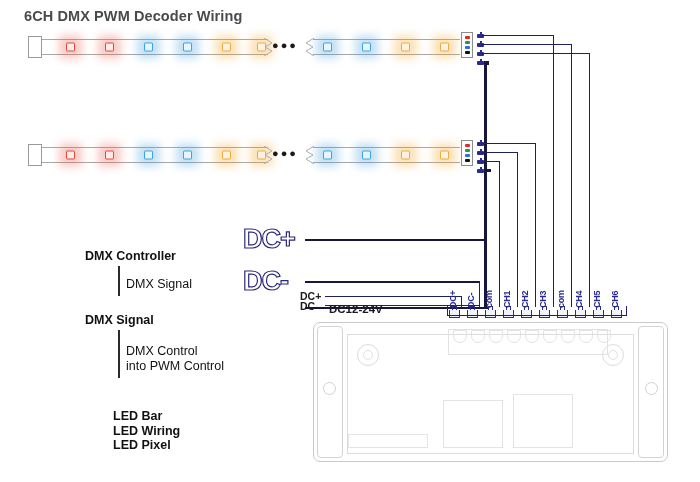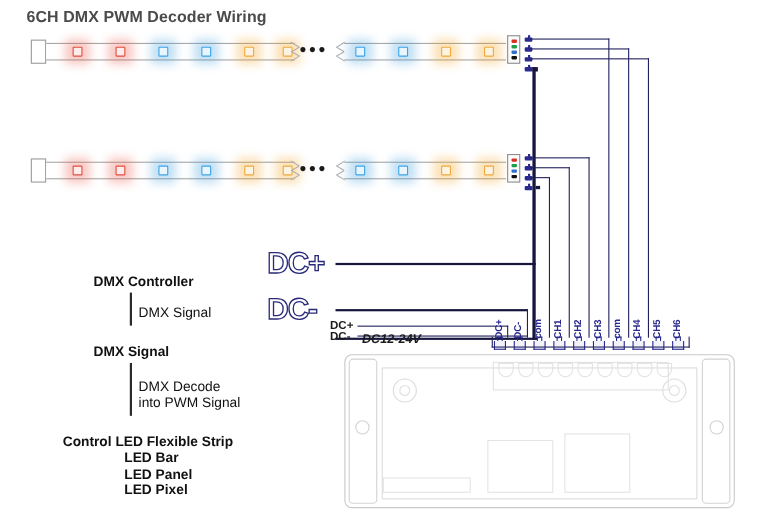--- a/index.html
+++ b/index.html
@@ -76,21 +76,21 @@
   
   .dcbig{
     position:absolute;font-size:27px;font-weight:bold;
     color:#fff;-webkit-text-stroke:1.2px #6d6dae;
     letter-spacing:-1px;line-height:1;
   }
   .dcbig span{-webkit-text-stroke:1.2px #2a2a7a;color:#fff;}
 
   
   .dcsm{position:absolute;font-size:10.5px;font-weight:bold;color:#1a1a1a;}
-  .dcv{position:absolute;font-size:11.5px;font-weight:bold;color:#1a1a1a;font-style:italic;}
+  .dcv{position:absolute;font-size:11.5px;font-weight:bold;color:#1a1a1a;}
 
   
   .tlabel{
     position:absolute;font-size:9px;font-weight:bold;color:#2a2a8f;
     transform:rotate(-90deg);transform-origin:left bottom;
     white-space:nowrap;letter-spacing:-.2px;
   }
   .term{
     position:absolute;bottom:0;width:11px;height:8px;
     border:1px solid #2a2a8f;border-top:none;box-sizing:border-box;
@@ -357,21 +357,20 @@
     <div class="blk" style="left:35px;top:112px;width:80px;height:14px;"></div>
   </div>
 
 
   <div class="tb b" style="left:85px;top:249px;">DMX Controller</div>
   <div class="vline" style="left:118px;top:266px;height:30px;"></div>
   <div class="tb" style="left:126px;top:277px;">DMX Signal</div>
 
   <div class="tb b" style="left:85px;top:313px;">DMX Signal</div>
   <div class="vline" style="left:118px;top:330px;height:48px;"></div>
-  <div class="tb" style="left:126px;top:344px;">DMX Decode</div>
-  <div class="tb" style="left:126px;top:359px;">into PWM Signal</div>
-
-  <div class="tb b" style="left:57px;top:394px;">Control LED Flexible Strip</div>
+  <div class="tb" style="left:126px;top:344px;">DMX Control</div>
+  <div class="tb" style="left:126px;top:359px;">into PWM Control</div>
+
   <div class="tb b" style="left:113px;top:409px;">LED Bar</div>
-  <div class="tb b" style="left:113px;top:424px;">LED Panel</div>
+  <div class="tb b" style="left:113px;top:424px;">LED Wiring</div>
   <div class="tb b" style="left:113px;top:438px;">LED Pixel</div>
 
 </div>
 
 </body></html>

